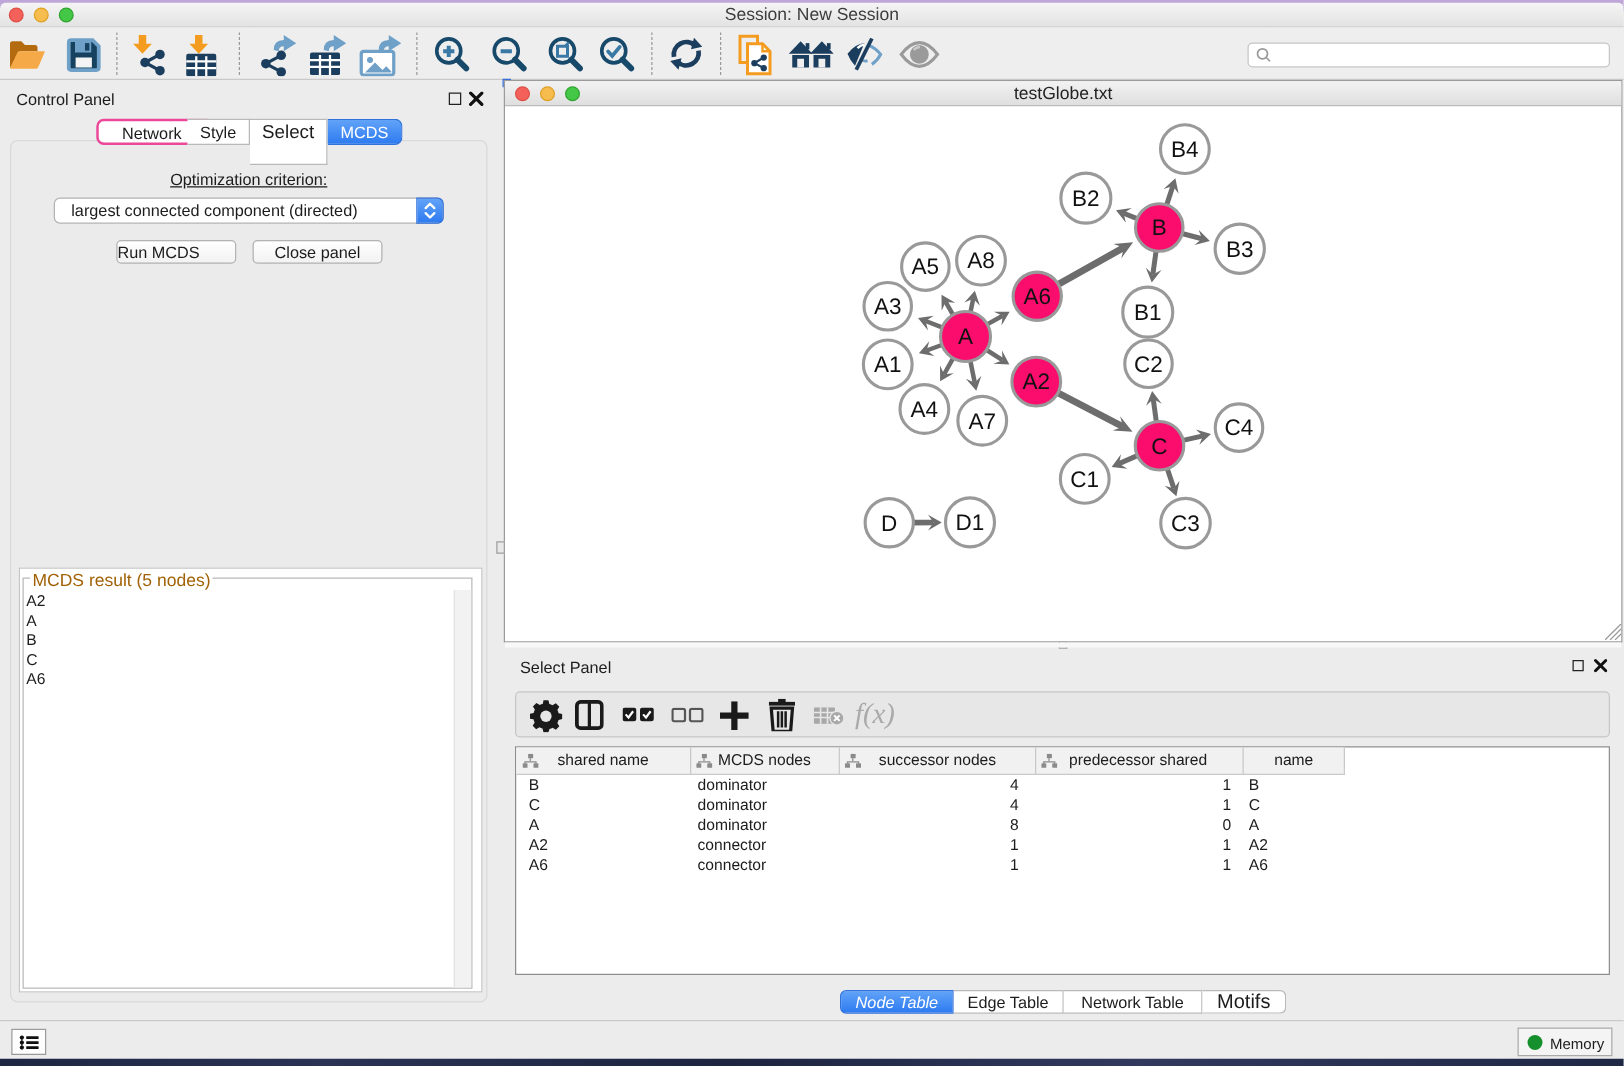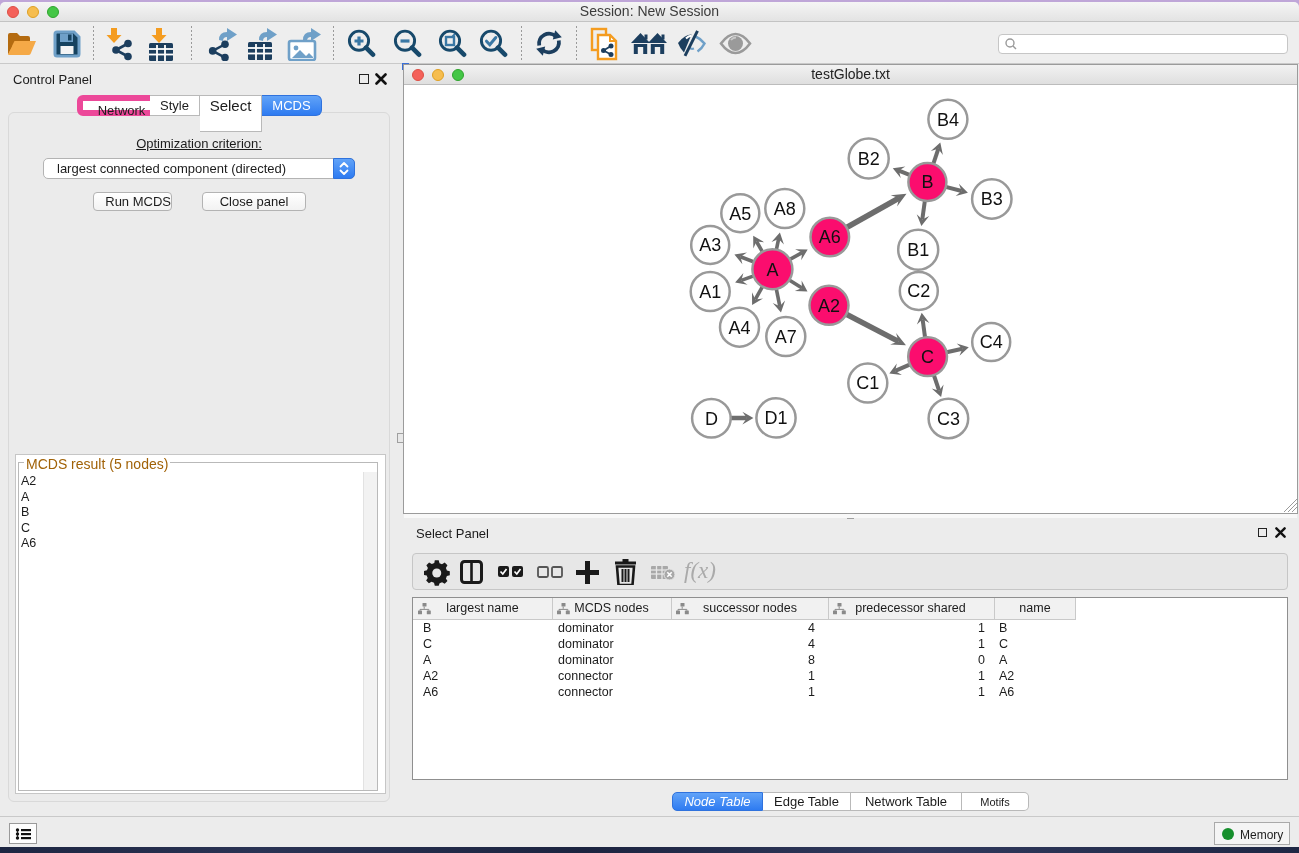--- a/index.html
+++ b/index.html
@@ -159,37 +159,37 @@
 
 <div class="abs txt" style="left:13px;top:72px;font-size:13px;">Control Panel</div>
 <div class="abs" style="left:359px;top:74px;width:10px;height:10px;border:1.5px solid #222;"></div>
 <svg class="abs" style="left:375px;top:73px;" width="12" height="12" viewBox="0 0 12 12">
     <path d="M1.5 1.5 L10.5 10.5 M10.5 1.5 L1.5 10.5" stroke="#111" stroke-width="2.6" stroke-linecap="round"></path>
   </svg>
 
 <div class="abs" style="left:8px;top:112px;width:382px;height:690px;background:#ebebeb;border:1px solid #d9d9d9;border-radius:6px;"></div>
 
 <div class="abs" style="left:77px;top:95px;width:245px;height:21px;">
-  <div class="abs txt" style="left:0;top:0;width:89px;height:21px;background:#fff;border:6px solid #ec4899;border-radius:6px 0 0 6px;font-size:13px;text-align:center;line-height:20px;">Network</div>
+  <div class="abs txt" style="left:0;top:0;width:89px;height:21px;background:#fff;border:2px solid #ec4899;border-radius:6px 0 0 6px;font-size:13px;text-align:center;line-height:20px;">Network</div>
   <div class="abs txt" style="left:73px;top:0;width:50px;height:21px;background:#fff;border:1px solid #b9b9b9;border-left:none;font-size:13px;text-align:center;line-height:20px;">Style</div>
   <div class="abs txt" style="left:123px;top:0;width:62px;height:37px;background:#fff;border:1px solid #b9b9b9;border-left:none;font-size:15px;text-align:center;line-height:20px;">Select</div>
   <div class="abs" style="left:185px;top:0;width:60px;height:21px;background:linear-gradient(#61a3f8,#2e7bf1);border:1px solid #2f72dd;border-left:none;border-radius:0 6px 6px 0;font-size:13px;color:#fff;text-align:center;line-height:20px;">MCDS</div>
 </div>
 
 <div class="abs txt" style="left:8px;top:136px;width:382px;text-align:center;font-size:13px;text-decoration:underline;">Optimization criterion:</div>
 
 <div class="abs" style="left:43px;top:158px;width:312px;height:21px;background:#fff;border:1px solid #b3b3b3;border-radius:5px;"></div>
 <div class="abs txt" style="left:57px;top:161px;font-size:13px;">largest connected component (directed)</div>
 <div class="abs" style="left:333px;top:158px;width:22px;height:21px;background:linear-gradient(#61a3f8,#2e7bf1);border-radius:0 5px 5px 0;border:1px solid #2f72dd;"></div>
 <svg class="abs" style="left:337px;top:161px;" width="14" height="15" viewBox="0 0 14 15">
     <path d="M3.5 5.5 L7 2 L10.5 5.5" fill="none" stroke="#fff" stroke-width="1.8" stroke-linecap="round" stroke-linejoin="round"></path>
     <path d="M3.5 9.5 L7 13 L10.5 9.5" fill="none" stroke="#fff" stroke-width="1.8" stroke-linecap="round" stroke-linejoin="round"></path>
   </svg>
 
-<div class="abs txt" style="left:93px;top:192px;width:79px;height:19px;background:linear-gradient(#ffffff,#f2f2f2);border:1px solid #b3b3b3;border-radius:4px;font-size:13px;text-align:right;line-height:18px;">Run MCDS</div>
+<div class="abs txt" style="left:93px;top:192px;width:96px;height:19px;background:linear-gradient(#ffffff,#f2f2f2);border:1px solid #b3b3b3;border-radius:4px;font-size:13px;text-align:left;line-height:18px;">Run MCDS</div>
 <div class="abs txt" style="left:202px;top:192px;width:104px;height:19px;background:linear-gradient(#ffffff,#f2f2f2);border:1px solid #b3b3b3;border-radius:4px;font-size:13px;text-align:center;line-height:18px;">Close panel</div>
 
 <div class="abs" style="left:15px;top:454px;width:371px;height:340px;background:#fff;border:1px solid #c6c6c6;"></div>
 <div class="abs" style="left:18px;top:462px;width:360px;height:329px;border:1px solid #b9b9b9;"></div>
 <div class="abs" style="left:24px;top:456px;background:#fff;padding:0 2px;font-size:14px;color:#a16207;">MCDS result (5 nodes)</div>
 <div class="abs" style="left:363px;top:472px;width:14px;height:318px;background:#f2f2f2;border-left:1px solid #e2e2e2;"></div>
 <div class="abs txt" style="left:21px;top:474px;font-size:12.5px;line-height:15.6px;">A2<br>A<br>B<br>C<br>A6</div>
 
 <div class="abs" style="left:0;top:816px;width:1299px;height:31px;background:#ececec;border-top:1px solid #c9c9c9;"></div>
 <div class="abs" style="left:9px;top:823px;width:28px;height:21px;background:#fdfdfd;border:1px solid #9a9a9a;"></div>
@@ -369,21 +369,21 @@
       <line x1="11" y1="1" x2="11" y2="14"></line>
     </g>
     <circle cx="18.5" cy="9.5" r="5.5" fill="#a8a8a8" stroke="#e7e7e7" stroke-width="1"></circle>
     <path d="M16.3 7.3 L20.7 11.7 M20.7 7.3 L16.3 11.7" stroke="#fff" stroke-width="1.6"></path>
   </svg>
 <div class="abs" style="left:684px;top:558px;font-family:'Liberation Serif',serif;font-style:italic;font-size:23px;color:#aaa;">f(x)</div>
 
 <div class="abs" style="left:412px;top:597px;width:876px;height:183px;background:#fff;border:1px solid #8f8f8f;"></div>
 <div class="abs" style="left:413px;top:598px;width:663px;height:22px;background:#f1f1f1;border-right:1px solid #c9c9c9;border-bottom:1px solid #c9c9c9;"></div>
 <div class="abs" style="left:552px;top:598px;width:1px;height:22px;background:#c9c9c9;"></div>
-<div class="abs txt" style="left:413px;top:601px;width:139px;text-align:center;font-size:12.5px;">largest name</div>
+<div class="abs txt" style="left:413px;top:601px;width:139px;text-align:center;font-size:12.5px;">shared name</div>
 <svg class="abs" style="left:418px;top:603px;" width="13" height="12" viewBox="0 0 13 12">
     <g fill="#8a8a8a">
       <rect x="4.5" y="0" width="4" height="3.6" rx="0.5"></rect>
       <rect x="0" y="7.6" width="4" height="3.6" rx="0.5"></rect>
       <rect x="8.8" y="7.6" width="4" height="3.6" rx="0.5"></rect>
       <path d="M6.2 3.6 v2.2 M2 7.6 v-1.2 h8.8 v1.2" stroke="#8a8a8a" stroke-width="1" fill="none"></path>
     </g>
   </svg>
 <div class="abs" style="left:671px;top:598px;width:1px;height:22px;background:#c9c9c9;"></div>
 <div class="abs txt" style="left:552px;top:601px;width:119px;text-align:center;font-size:12.5px;">MCDS nodes</div>
@@ -439,14 +439,14 @@
 <div class="abs txt" style="left:423px;top:685px;font-size:12.5px;">A6</div>
 <div class="abs txt" style="left:558px;top:685px;font-size:12.5px;">connector</div>
 <div class="abs txt" style="left:700px;top:685px;width:115px;text-align:right;font-size:12.5px;">1</div>
 <div class="abs txt" style="left:870px;top:685px;width:115px;text-align:right;font-size:12.5px;">1</div>
 <div class="abs txt" style="left:999px;top:685px;font-size:12.5px;">A6</div>
 
 <div class="abs" style="left:672px;top:792px;width:357px;height:19px;">
   <div class="abs" style="left:0;top:0;width:91px;height:19px;background:linear-gradient(#61a3f8,#2e7bf1);border:1px solid #2f72dd;border-radius:5px 0 0 5px;font-size:13px;color:#fff;text-align:center;line-height:18px;font-style:italic;">Node Table</div>
   <div class="abs txt" style="left:91px;top:0;width:88px;height:19px;background:#fff;border:1px solid #b9b9b9;border-left:none;font-size:13px;text-align:center;line-height:18px;">Edge Table</div>
   <div class="abs txt" style="left:179px;top:0;width:111px;height:19px;background:#fff;border:1px solid #b9b9b9;border-left:none;font-size:13px;text-align:center;line-height:18px;">Network Table</div>
-  <div class="abs txt" style="left:290px;top:0;width:67px;height:19px;background:#fff;border:1px solid #b9b9b9;border-left:none;border-radius:0 5px 5px 0;font-size:11px;text-align:center;line-height:18px;">Motifs</div>
+  <div class="abs txt" style="left:290px;top:0;width:67px;height:19px;background:#fff;border:1px solid #b9b9b9;border-left:none;border-radius:0 5px 5px 0;font-size:16px;text-align:center;line-height:18px;">Motifs</div>
 </div>
 
 </body></html>

